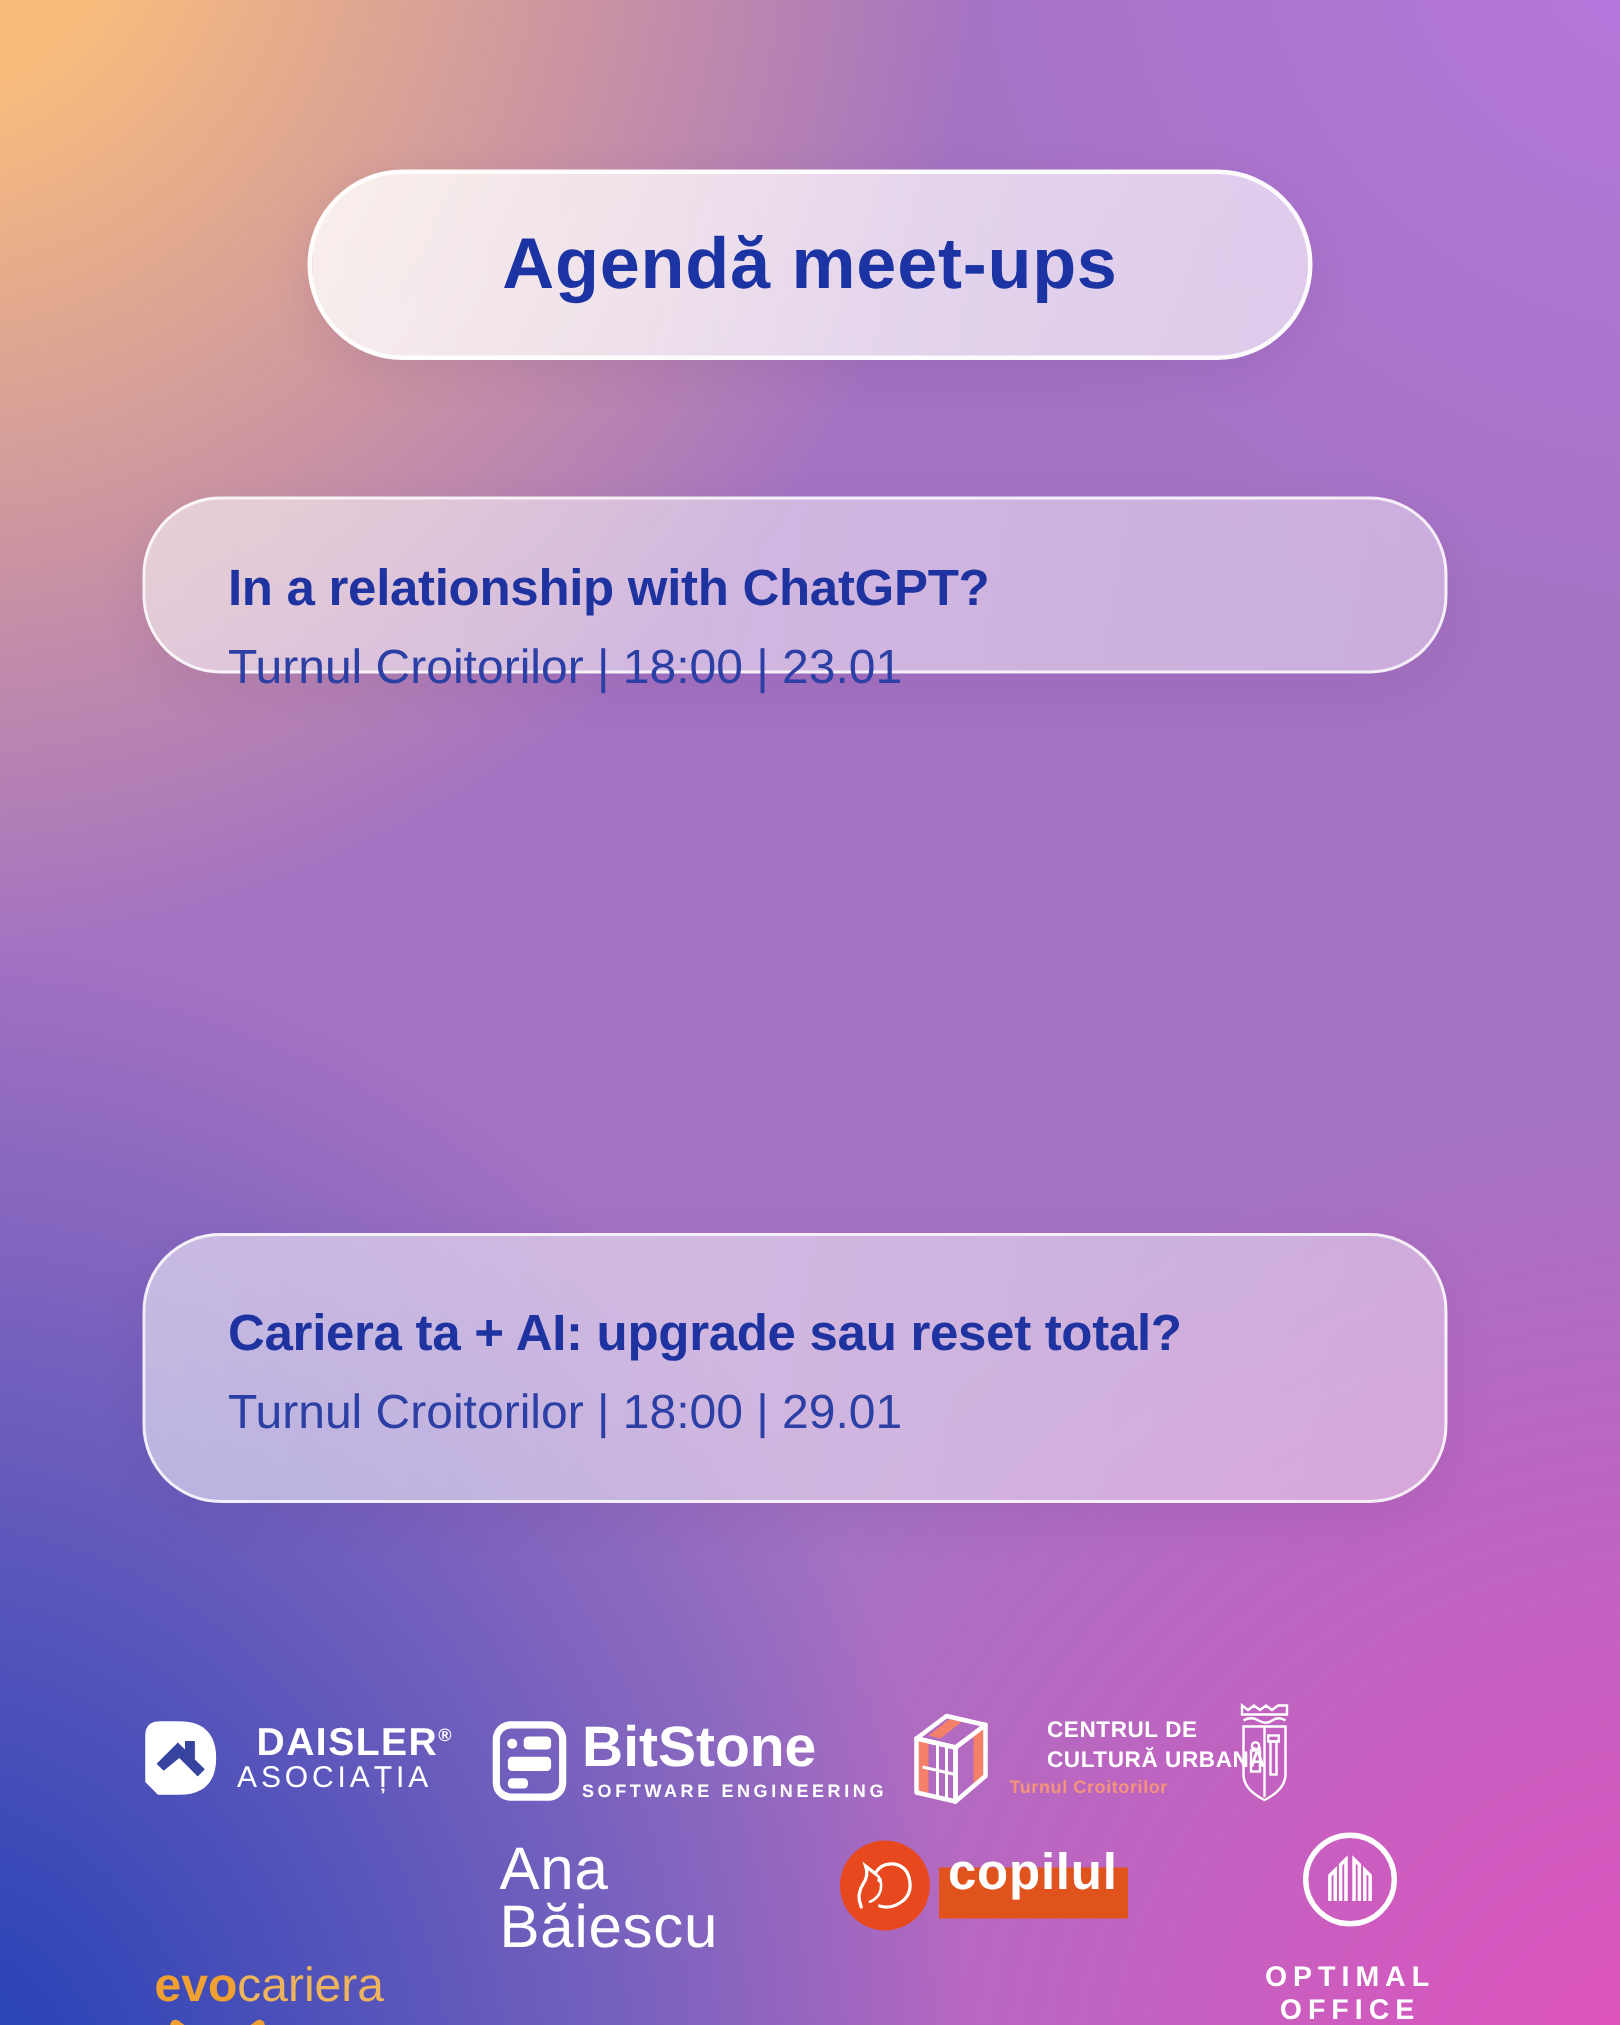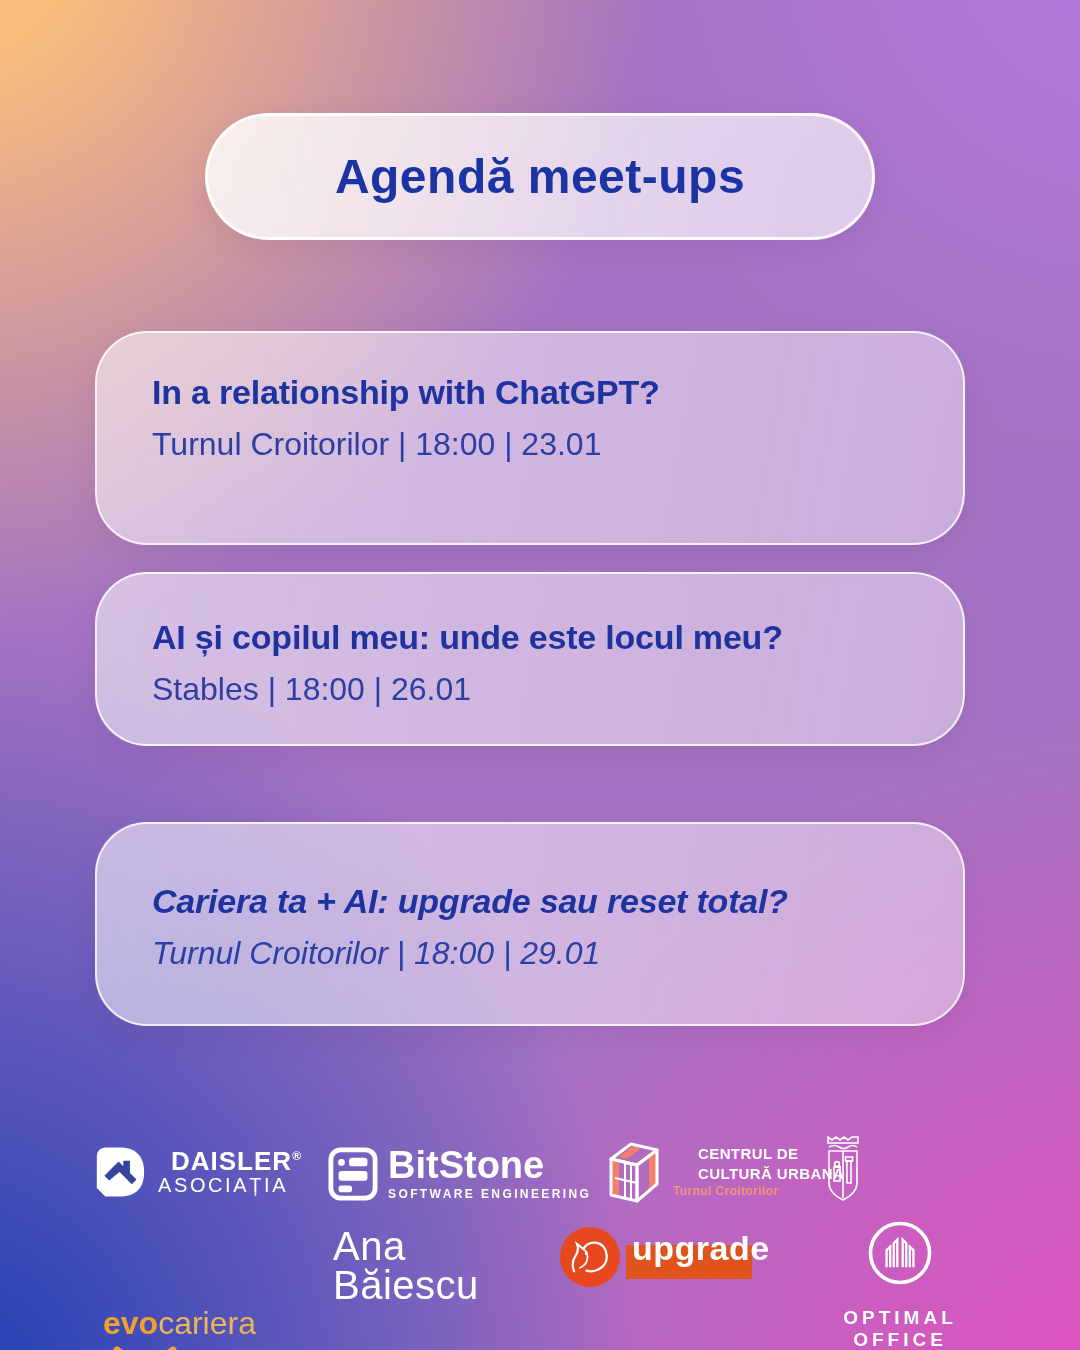--- a/index.html
+++ b/index.html
@@ -29,23 +29,23 @@
   }
   .event-card{
     position:absolute;left:95px;width:870px;
     border-radius:52px;
     background:linear-gradient(100deg, rgba(255,255,255,0.55), rgba(255,255,255,0.42));
     border:2.5px solid rgba(255,255,255,0.8);
     box-shadow:0 10px 30px rgba(60,30,90,0.08);
     box-sizing:border-box;
     padding:40px 50px 0 55px;
   }
-  .card-1{top:331px;height:214px;}
+  .card-1{top:331px;height:118px;}
   .card-2{top:572px;height:174px;padding-top:44px;}
-  .card-3{top:822px;height:204px;padding-top:58px;font-style:italic;}
+  .card-3{top:822px;height:180px;padding-top:46px;}
   .event-title{
     margin:0;color:#1e339f;font-size:34px;font-weight:800;letter-spacing:-0.2px;
   }
   .event-details{
     margin:14px 0 0 0;color:#2c3fa4;font-size:32px;font-weight:400;
   }
   
   .partner{position:absolute;color:#fff;}
   .hflex{display:flex;align-items:center;}
 
@@ -99,24 +99,20 @@
 
   <div class="title-pill">
     <span class="title-text">Agendă meet-ups</span>
   </div>
 
   <div class="event-card card-1">
     <h2 class="event-title">In a relationship with ChatGPT?</h2>
     <p class="event-details">Turnul Croitorilor | 18:00 | 23.01</p>
   </div>
 
-  <div class="event-card card-2">
-    <h2 class="event-title">AI și copilul meu: unde este locul meu?</h2>
-    <p class="event-details">Stables | 18:00 | 26.01</p>
-  </div>
 
   <div class="event-card card-3">
     <h2 class="event-title">Cariera ta + AI: upgrade sau reset total?</h2>
     <p class="event-details">Turnul Croitorilor | 18:00 | 29.01</p>
   </div>
 
   <div class="partner daisler hflex">
     <span class="daisler-icon">
       <svg viewBox="0 0 55 58" width="52" height="58">
         <path d="M3 13 C3 5 8 3 14 3 L27 3 C46 3 53 14 53 29 C53 44 46 55 27 55 L12 55 L3 46 Z" fill="#ffffff"></path>
@@ -197,21 +193,21 @@
 
   <div class="partner stables">
     <span class="stables-circle">
       <svg class="stables-horse" viewBox="0 0 64 64">
         <path d="M10 52 Q5 40 12 30 Q17 23 14 14 L23 21 Q28 11 40 12 Q53 14 55 28 Q57 41 46 48 Q37 54 27 51" fill="none" stroke="#ffffff" stroke-width="3" stroke-linecap="round"></path>
         <path d="M23 21 Q30 26 28 36 Q26 44 18 47" fill="none" stroke="#ffffff" stroke-width="2.4" stroke-linecap="round"></path>
         <circle cx="27" cy="27" r="2.2" fill="#ffffff"></circle>
       </svg>
     </span>
     <span class="stables-box"></span>
-    <span class="stables-name">upgrade</span>
+    <span class="stables-name">copilul</span>
   </div>
 
   <div class="partner optimal">
     <span class="optimal-icon">
       <svg viewBox="0 0 76 76" width="68" height="68">
         <circle cx="38" cy="38" r="33" fill="none" stroke="#ffffff" stroke-width="4"></circle>
         <path d="M23 54 L23 35 L27 31 L27 54 M31 54 L31 27 L35 23 L35 54 M41 54 L41 23 L45 27 L45 54 M49 54 L49 31 L53 35 L53 54" fill="none" stroke="#ffffff" stroke-width="2.6"></path>
       </svg>
     </span>
     <div class="optimal-name">OPTIMAL OFFICE</div>

